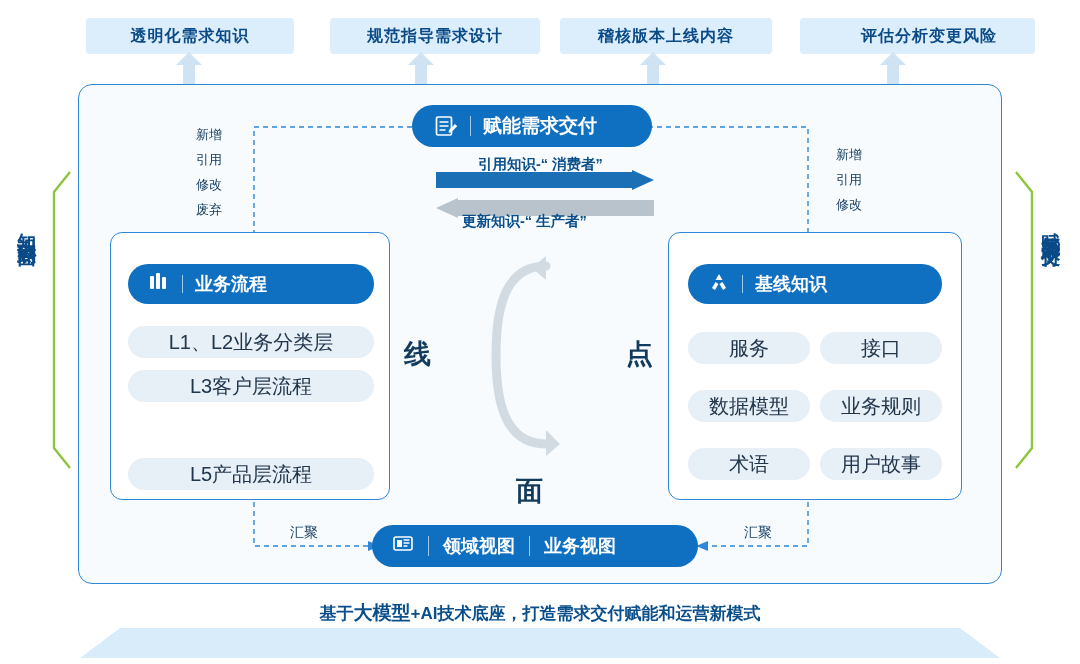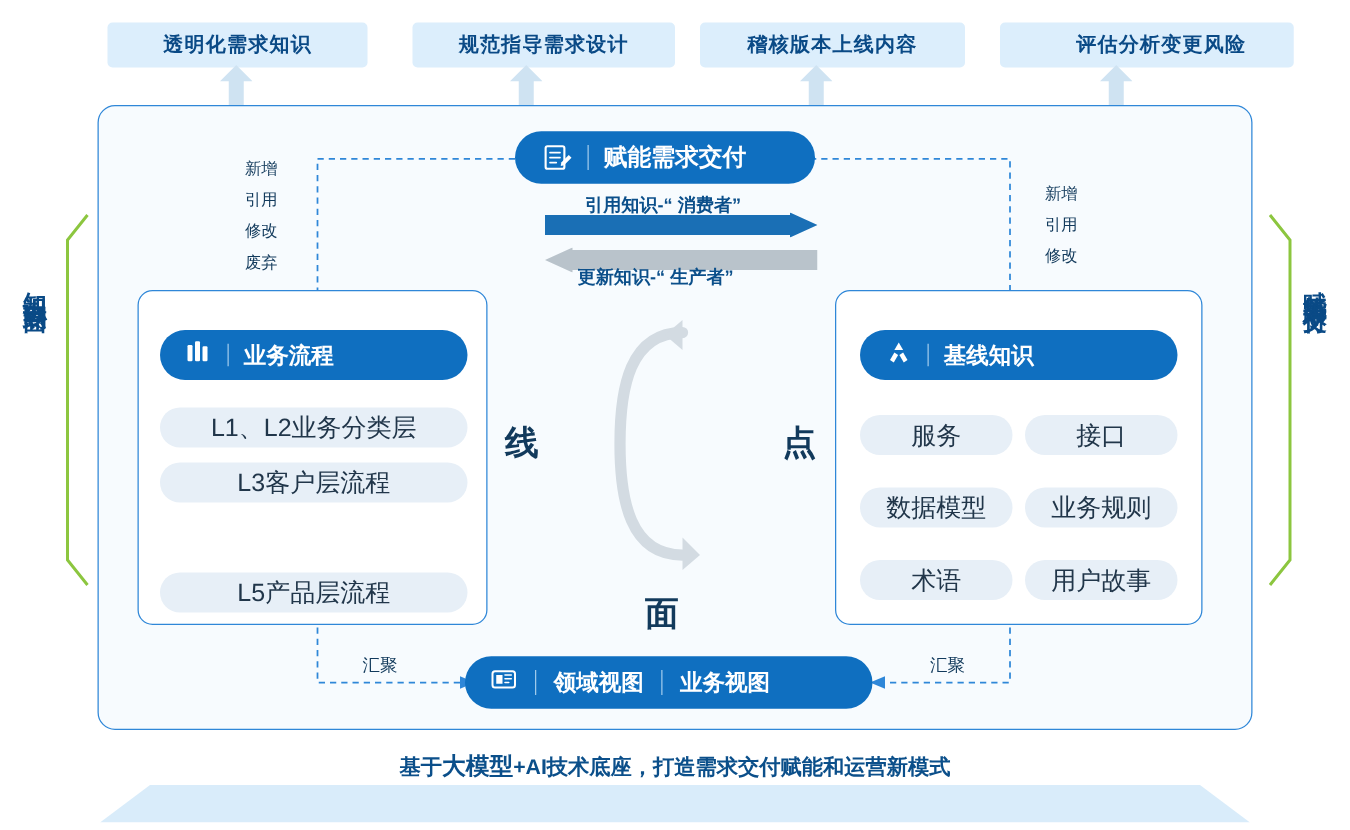--- a/index.html
+++ b/index.html
@@ -265,21 +265,21 @@
 
   <div class="abs" style="left:836px; top:142px; width:44px;">
     <div class="tiny-label">新增</div>
     <div class="tiny-label">引用</div>
     <div class="tiny-label">修改</div>
   </div>
 
   <svg class="abs" style="left:436px; top:170px;" width="218" height="20" viewBox="0 0 218 20">
     <polygon points="0,2 196,2 196,0 218,10 196,20 196,18 0,18" fill="#1a6fb5"></polygon>
   </svg>
-  <div class="abs band-label" style="left:468px; top:155px;">引用知识-“ 消费者”</div>
+  <div class="abs band-label" style="left:478px; top:155px;">引用知识-“ 消费者”</div>
 
   <svg class="abs" style="left:436px; top:198px;" width="218" height="20" viewBox="0 0 218 20">
     <polygon points="218,2 22,2 22,0 0,10 22,20 22,18 218,18" fill="#b9c3cb"></polygon>
   </svg>
   <div class="abs band-label" style="left:462px; top:212px;">更新知识-“ 生产者”</div>
 
   <svg class="abs" style="left:488px; top:252px;" width="116" height="206" viewBox="0 0 116 206">
     <path d="M58 14 C16 14 8 58 8 103 C8 148 16 192 58 192" fill="none" stroke="#d3dbe2" stroke-width="9" stroke-linecap="round"></path>
     <polygon points="58,4 44,16 58,28" fill="#d3dbe2"></polygon>
     <polygon points="58,178 72,192 58,204" fill="#d3dbe2"></polygon>

